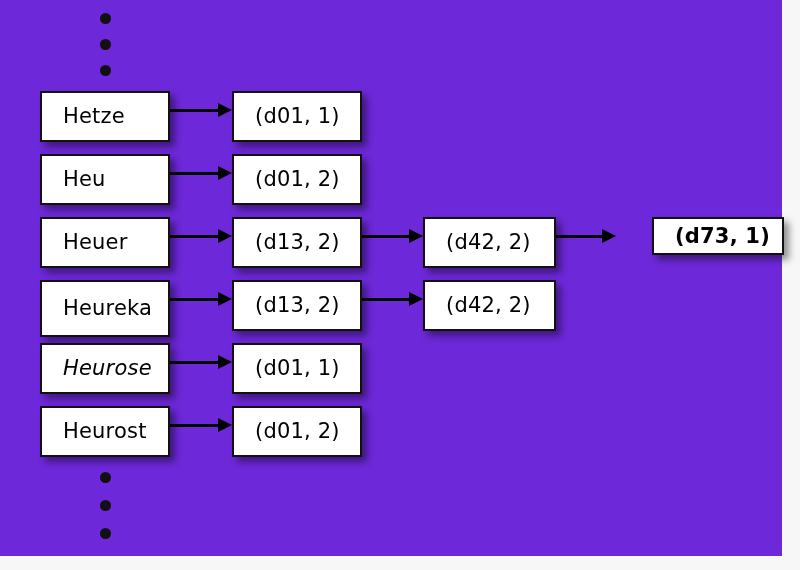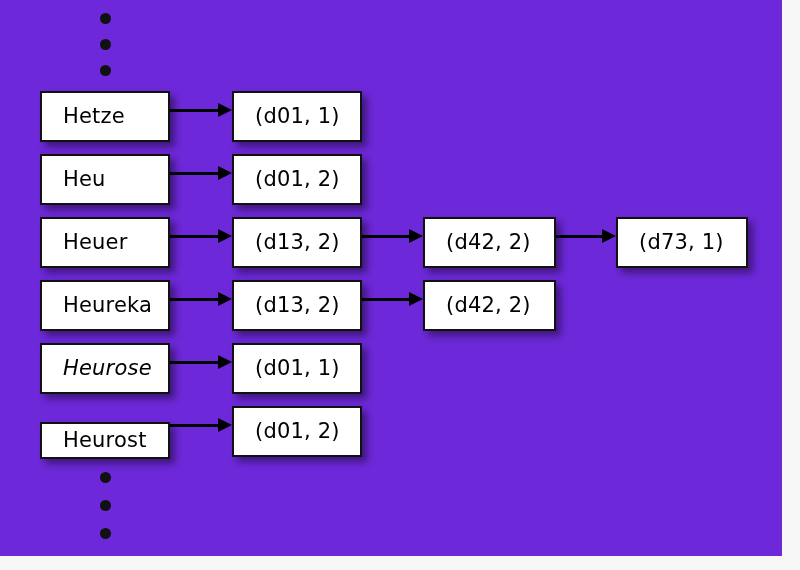--- a/index.html
+++ b/index.html
@@ -147,23 +147,23 @@
       </div>
     </div>
   <div id="nodes-layer">
       <div class="node" style="left: 40px; top: 91px; width: 130px; height: 51px;">Hetze</div>
       <div class="node" style="left: 232px; top: 91px; width: 130px; height: 51px;">(d01, 1)</div>
       <div class="node" style="left: 40px; top: 154px; width: 130px; height: 51px;">Heu</div>
       <div class="node" style="left: 232px; top: 154px; width: 130px; height: 51px;">(d01, 2)</div>
       <div class="node" style="left: 40px; top: 217px; width: 130px; height: 51px;">Heuer</div>
       <div class="node" style="left: 232px; top: 217px; width: 130px; height: 51px;">(d13, 2)</div>
       <div class="node" style="left: 423px; top: 217px; width: 133px; height: 51px;">(d42, 2)</div>
-      <div class="node" style="left: 616px; top: 217px; width: 132px; height: 51px;">(d73, 1)</div>
-      <div class="node" style="left: 40px; top: 280px; width: 130px; height: 51px;">Heureka</div>
+      <div class="node" style="left: 652px; top: 217px; width: 132px; height: 38px; font-weight: bold;">(d73, 1)</div>
+      <div class="node" style="left: 40px; top: 280px; width: 130px; height: 57px;">Heureka</div>
       <div class="node" style="left: 232px; top: 280px; width: 130px; height: 51px;">(d13, 2)</div>
       <div class="node" style="left: 423px; top: 280px; width: 133px; height: 51px;">(d42, 2)</div>
       <div class="node" style="left: 40px; top: 343px; width: 130px; height: 51px; font-style: italic;">Heurose</div>
       <div class="node" style="left: 232px; top: 343px; width: 130px; height: 51px;">(d01, 1)</div>
-      <div class="node" style="left: 40px; top: 406px; width: 130px; height: 37px; margin-top: 16px;">Heurost</div>
+      <div class="node" style="left: 40px; top: 406px; width: 130px; height: 51px;">Heurost</div>
       <div class="node" style="left: 232px; top: 406px; width: 130px; height: 51px;">(d01, 2)</div>
     </div>
 
 </div>
 
 </body></html>

